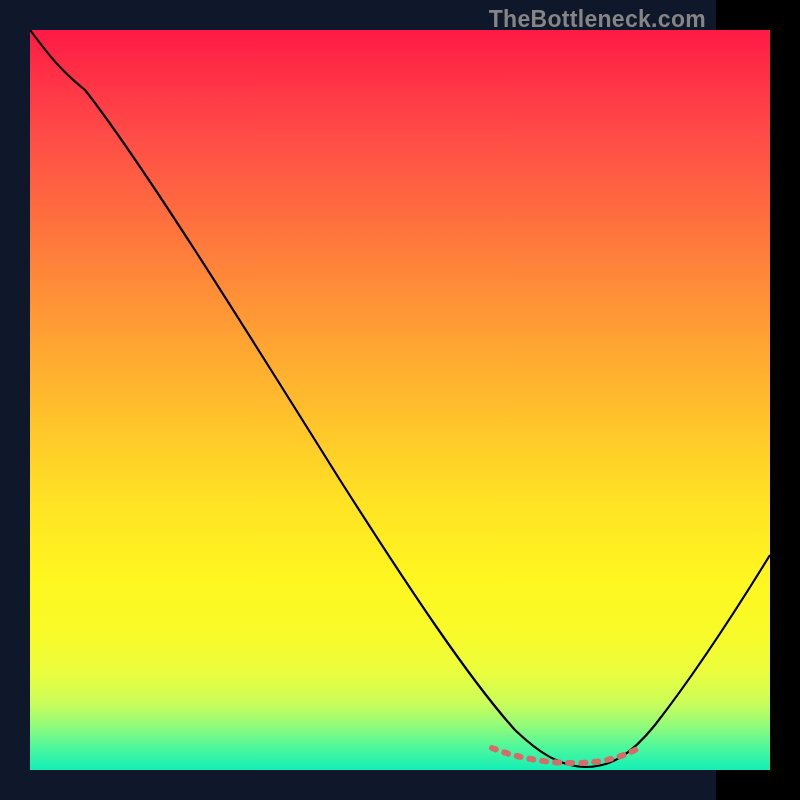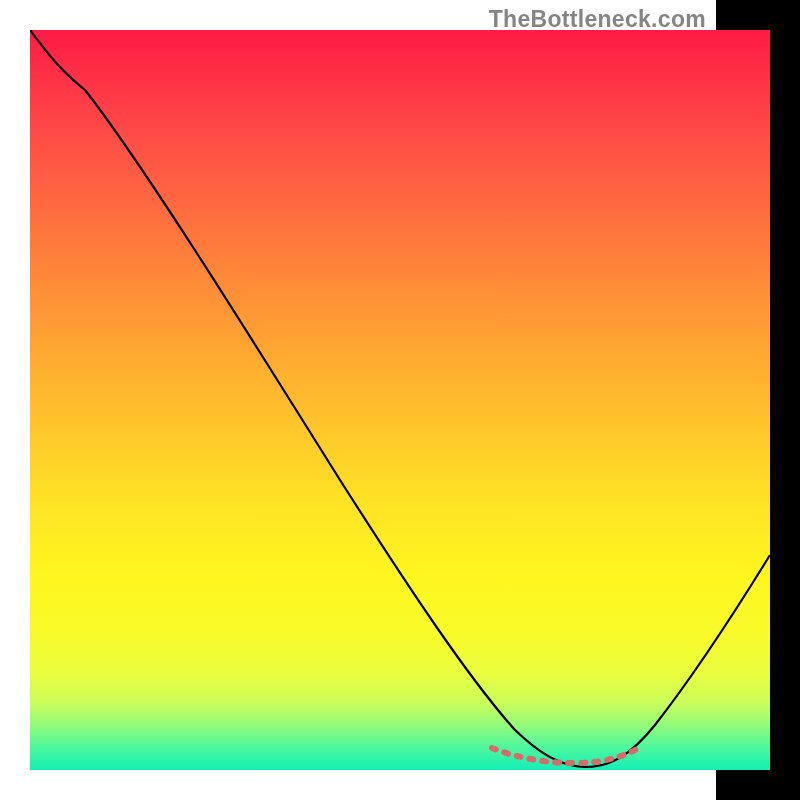--- a/index.html
+++ b/index.html
@@ -8,21 +8,21 @@
     width: 800px;
     height: 800px;
     background: #000;
     overflow: hidden;
     font-family: Arial, Helvetica, sans-serif;
   }
   .frame {
     position: relative;
     width: 716px;
     height: 800px;
-    background: #ffffff;
+    background: #0f172a;
   }
   .watermark {
     position: absolute;
     top: 6px;
     right: 10px;
     color: #858585;
     font-size: 23px;
     font-weight: 600;
     letter-spacing: 0.3px;
     z-index: 10;

